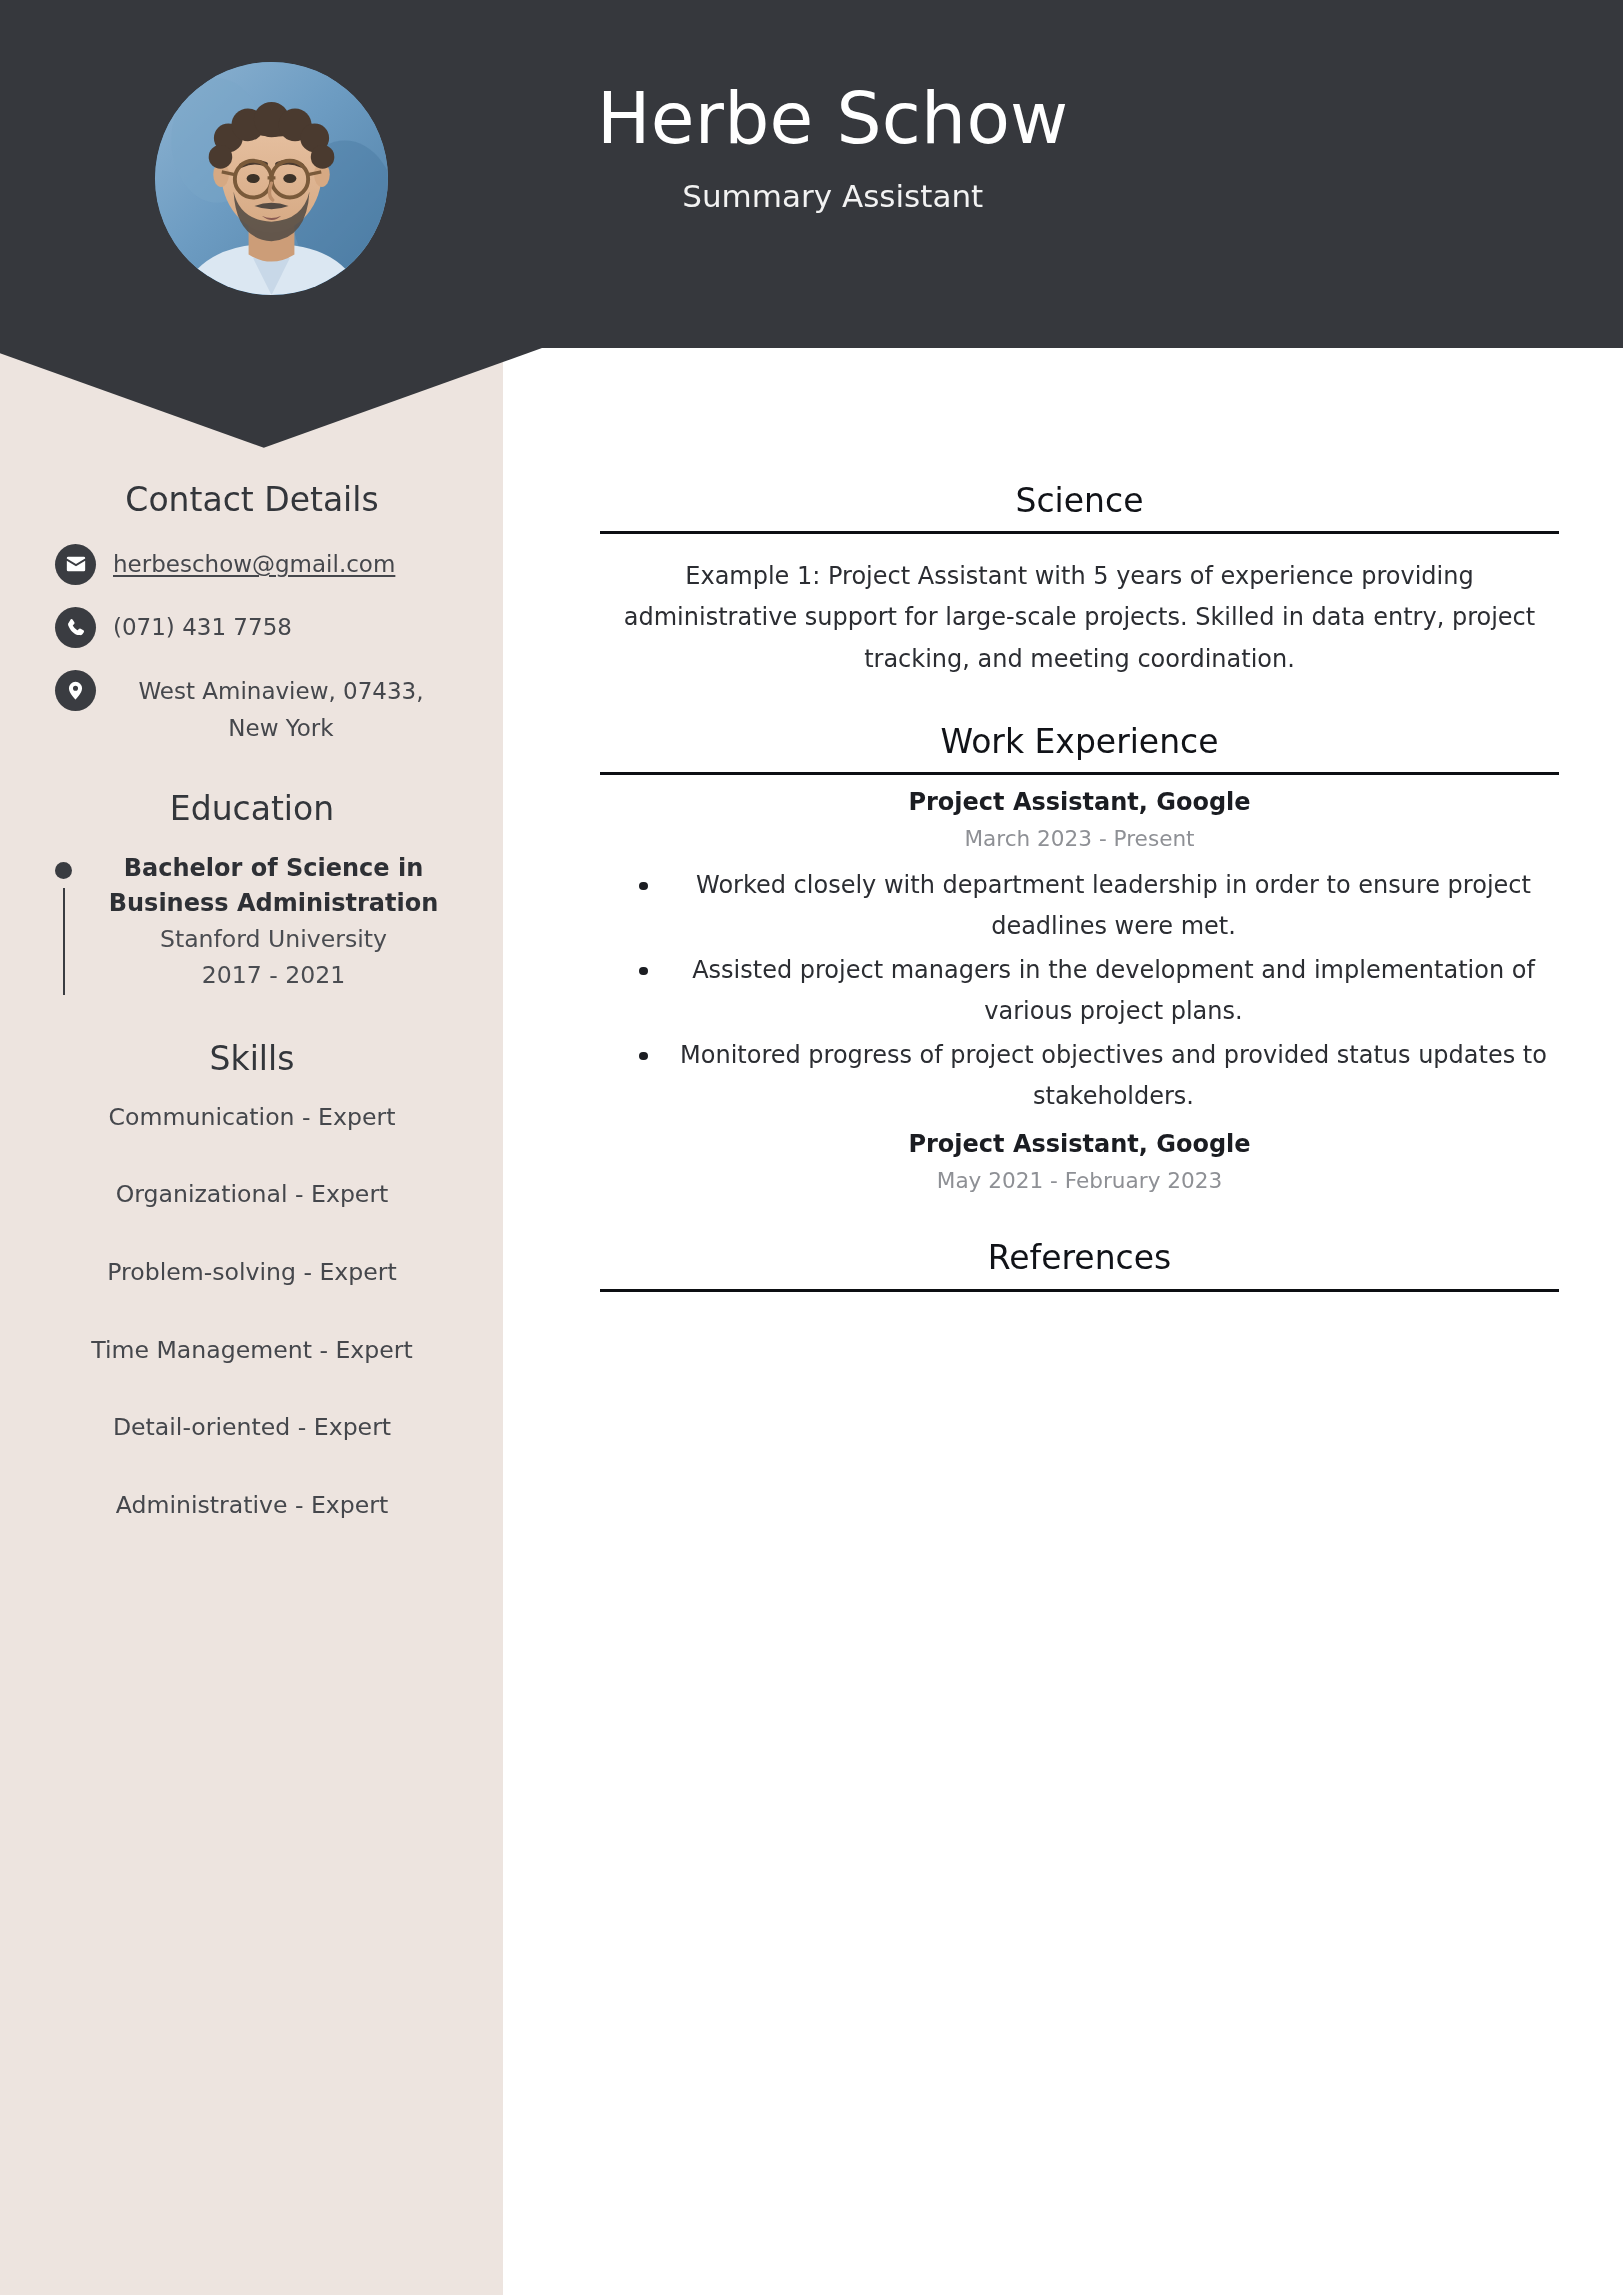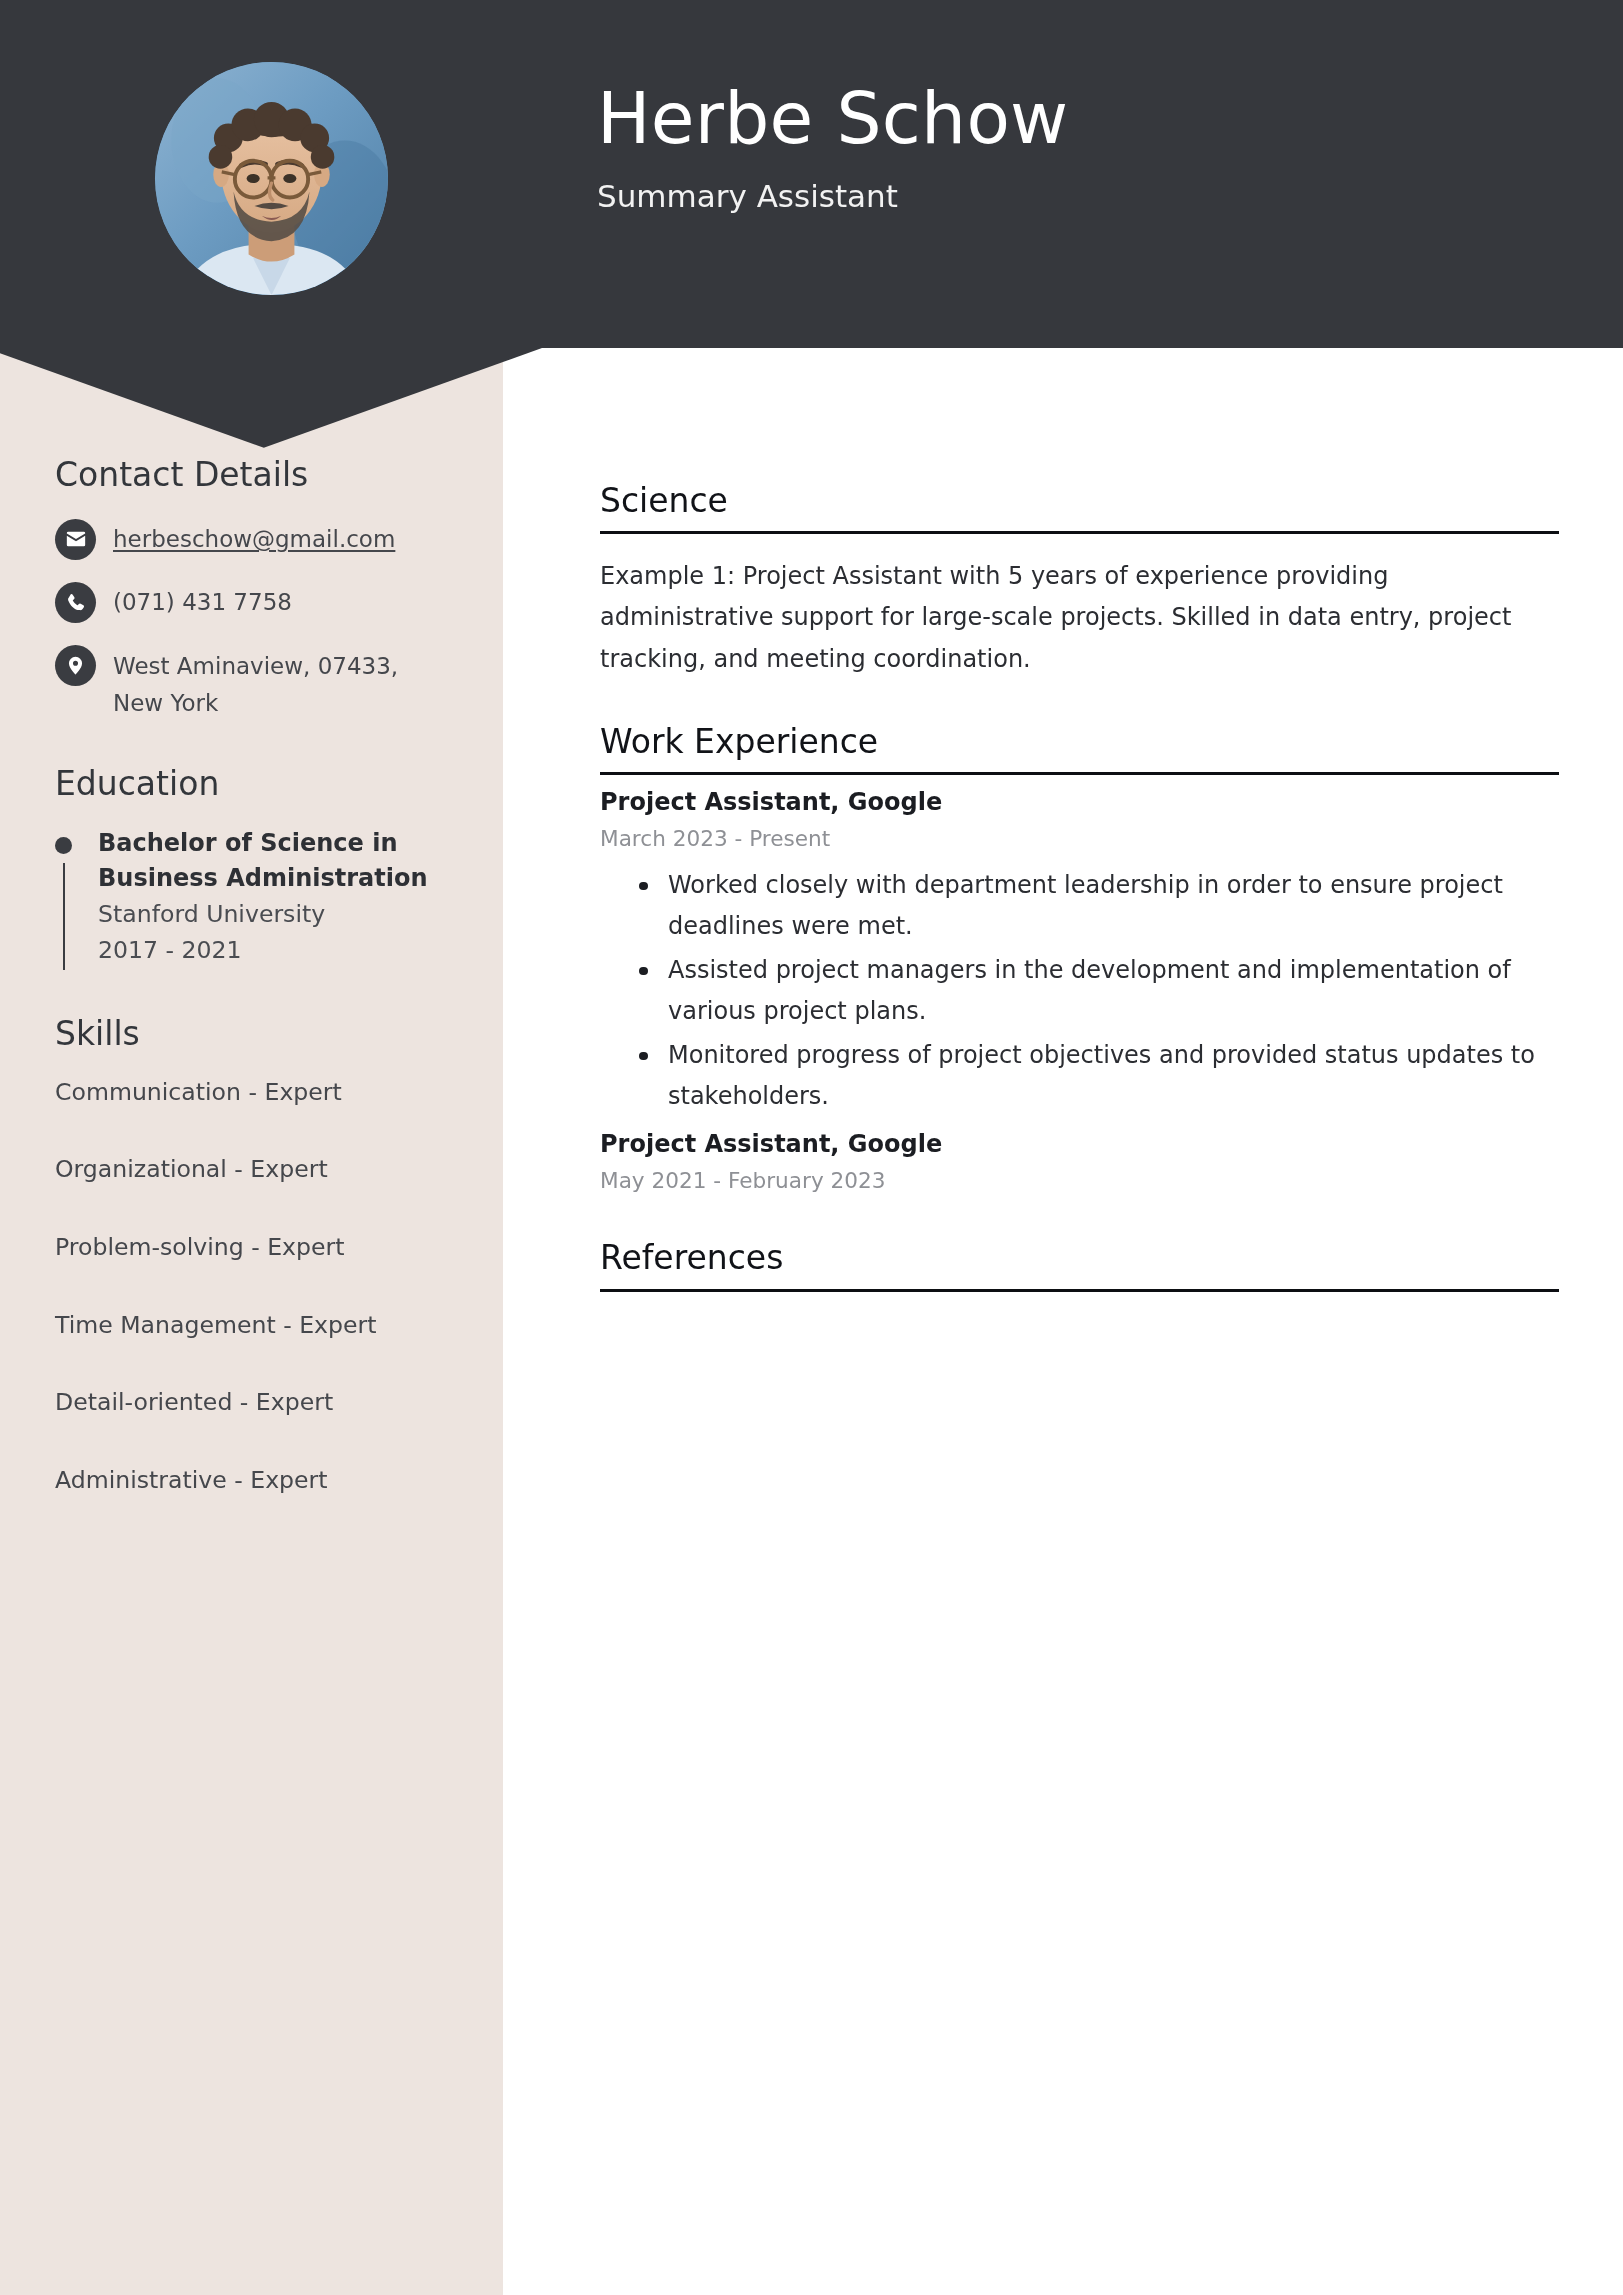--- a/index.html
+++ b/index.html
@@ -7,20 +7,21 @@
     width:1623px; height:2295px;
     background:#ffffff;
     font-family:"DejaVu Sans", sans-serif;
     -webkit-font-smoothing:antialiased;
   }
   .page {
     position:relative;
     width:1623px; height:2295px;
     background:#ffffff;
     overflow:hidden;
+    text-align:center;
   }
 
   
   .sidebar {
     position:absolute;
     left:0; top:0;
     width:503px; height:2295px;
     background:#EDE4DF;
   }
 
@@ -71,21 +72,21 @@
     font-size:31px;
     font-weight:400;
     color:#f2f2f2;
     line-height:1.2;
     white-space:nowrap;
   }
 
   
   .sidebar-content {
     position:absolute;
-    left:0; top:454px;
+    left:0; top:479px;
     width:503px;
     padding:0 54px 0 55px;
     z-index:5;
   }
   .side-heading {
     font-size:33px;
     font-weight:400;
     color:#33363B;
     line-height:1.25;
     margin-bottom:22px;

